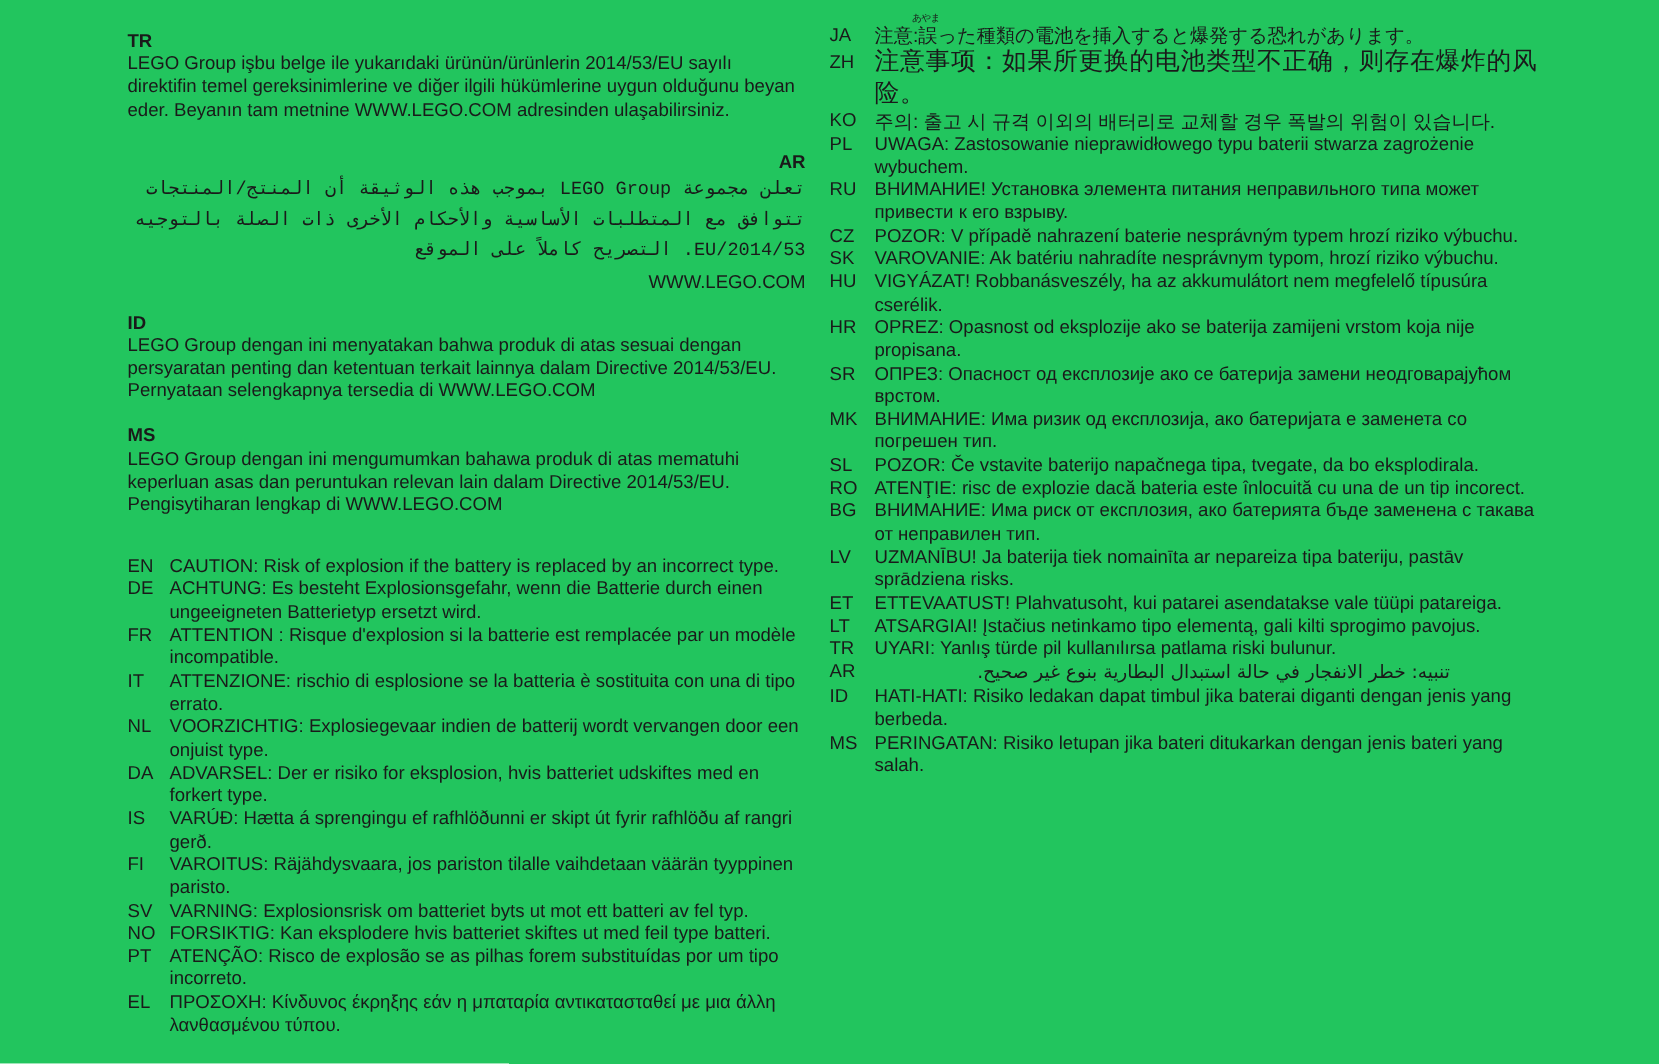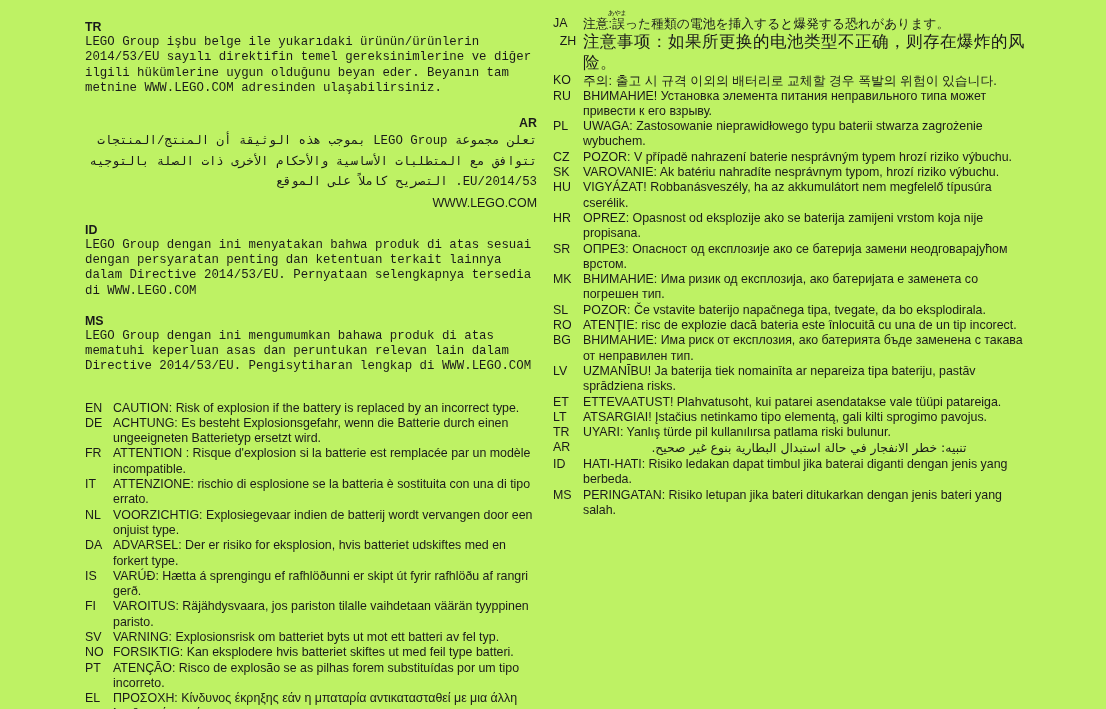--- a/index.html
+++ b/index.html
@@ -1,45 +1,45 @@
 <!DOCTYPE html>
 <html><head>
 <meta charset="utf-8">
 <style>
   html,body{margin:0;padding:0;background:#ffffff;}
   .page{
-    position:relative;width:1106px;height:709px;background:#bef264;overflow:hidden;
+    position:relative;width:1106px;height:709px;background:#22c55e;overflow:hidden;
     font-family:"Liberation Sans","DejaVu Sans",sans-serif;
     color:#1a1a1a;font-size:12.4px;line-height:15.2px;
     -webkit-font-smoothing:antialiased;
   }
   .col-left{position:absolute;left:85px;top:20px;width:452px;}
   .col-right{position:absolute;left:553px;top:16px;width:482px;}
 
   
   .decl{margin:0 0 15px 0;}
   .decl-head{font-weight:bold;}
   .decl-head.right{text-align:right;}
-  .decl-body{margin:0;font-family:Liberation Mono, monospace;}
+  .decl-body{margin:0;}
   .decl-body.arabic{direction:rtl;text-align:right;line-height:20.5px;font-family:Liberation Mono, monospace;}
   .decl-extra{margin:0;text-align:right;line-height:20px;font-weight:bold;font-weight:normal;}
   .sec-tr{margin-bottom:20px;}
   .sec-ar{margin-bottom:10px;}
   .sec-id{margin-bottom:15px;}
   .sec-ms{margin-bottom:26px;}
 
   
   .wlist{margin:0;}
   .wrow{display:flex;align-items:flex-start;position:relative;}
   .wcode{flex:none;width:30px;line-height:15.3px;}
   .col-left .wcode{width:28px;}
   .wtext{flex:1;line-height:15.3px;}
   .wtext.cjk{font-size:12.8px;line-height:15.3px;}
   .wtext.cjk-large{font-size:16.5px;line-height:21px;letter-spacing:0.5px;}
-  .wrow.has-large .wcode{line-height:21px;text-align:center;}
+  .wrow.has-large .wcode{line-height:21px;}
   .wtext.arabic{direction:rtl;text-align:center;font-family:"DejaVu Sans","Liberation Sans",sans-serif;line-height:16.5px;}
   .furigana{
     position:absolute;left:55px;top:-6px;font-size:6.5px;line-height:6.5px;
     letter-spacing:-0.5px;color:#1a1a1a;
   }
 </style>
 </head>
 <body>
 
 <div class="page">
@@ -123,26 +123,26 @@
         </div>
         <div class="wrow has-large">
           <span class="wcode">ZH</span>
           <span class="wtext cjk-large">注意事项：如果所更换的电池类型不正确，则存在爆炸的风险。</span>
         </div>
         <div class="wrow">
           <span class="wcode">KO</span>
           <span class="wtext cjk">주의: 출고 시 규격 이외의 배터리로 교체할 경우 폭발의 위험이 있습니다.</span>
         </div>
         <div class="wrow">
+          <span class="wcode">PL</span>
+          <span class="wtext">UWAGA: Zastosowanie nieprawidłowego typu baterii stwarza zagrożenie wybuchem.</span>
+        </div>
+        <div class="wrow">
           <span class="wcode">RU</span>
           <span class="wtext">ВНИМАНИЕ! Установка элемента питания неправильного типа может привести к его взрыву.</span>
-        </div>
-        <div class="wrow">
-          <span class="wcode">PL</span>
-          <span class="wtext">UWAGA: Zastosowanie nieprawidłowego typu baterii stwarza zagrożenie wybuchem.</span>
         </div>
         <div class="wrow">
           <span class="wcode">CZ</span>
           <span class="wtext">POZOR: V případě nahrazení baterie nesprávným typem hrozí riziko výbuchu.</span>
         </div>
         <div class="wrow">
           <span class="wcode">SK</span>
           <span class="wtext">VAROVANIE: Ak batériu nahradíte nesprávnym typom, hrozí riziko výbuchu.</span>
         </div>
         <div class="wrow">

